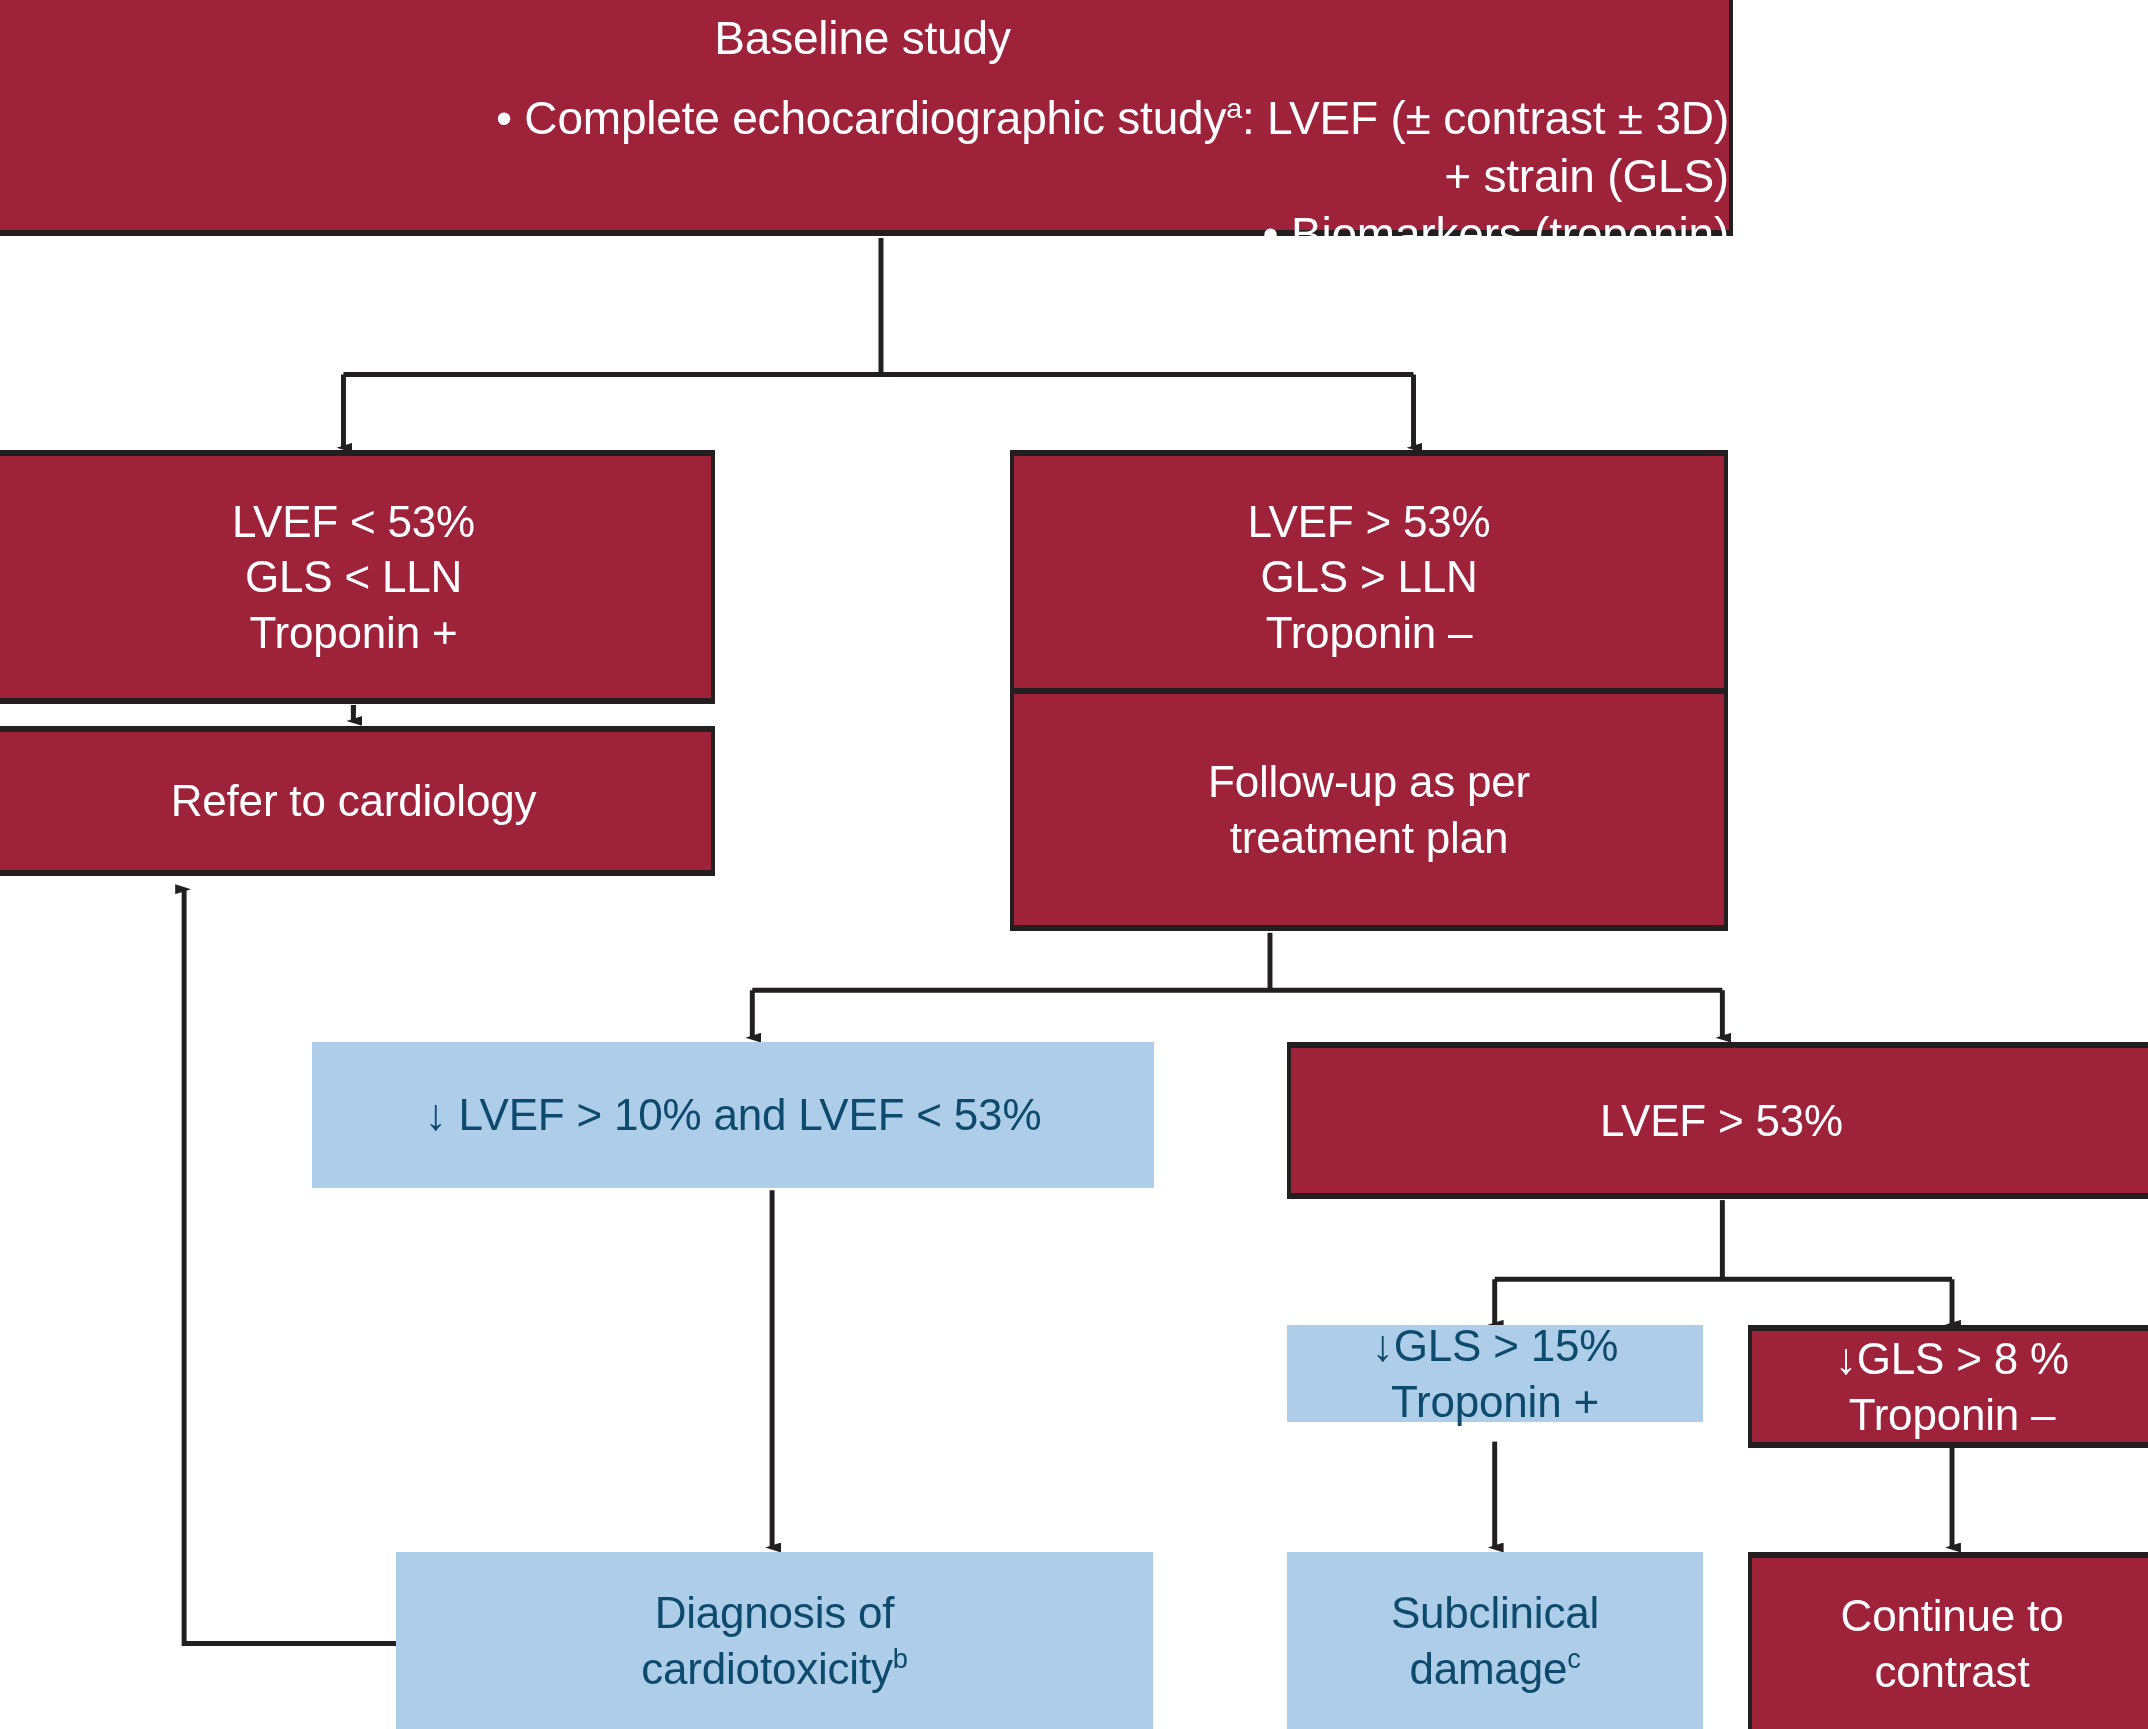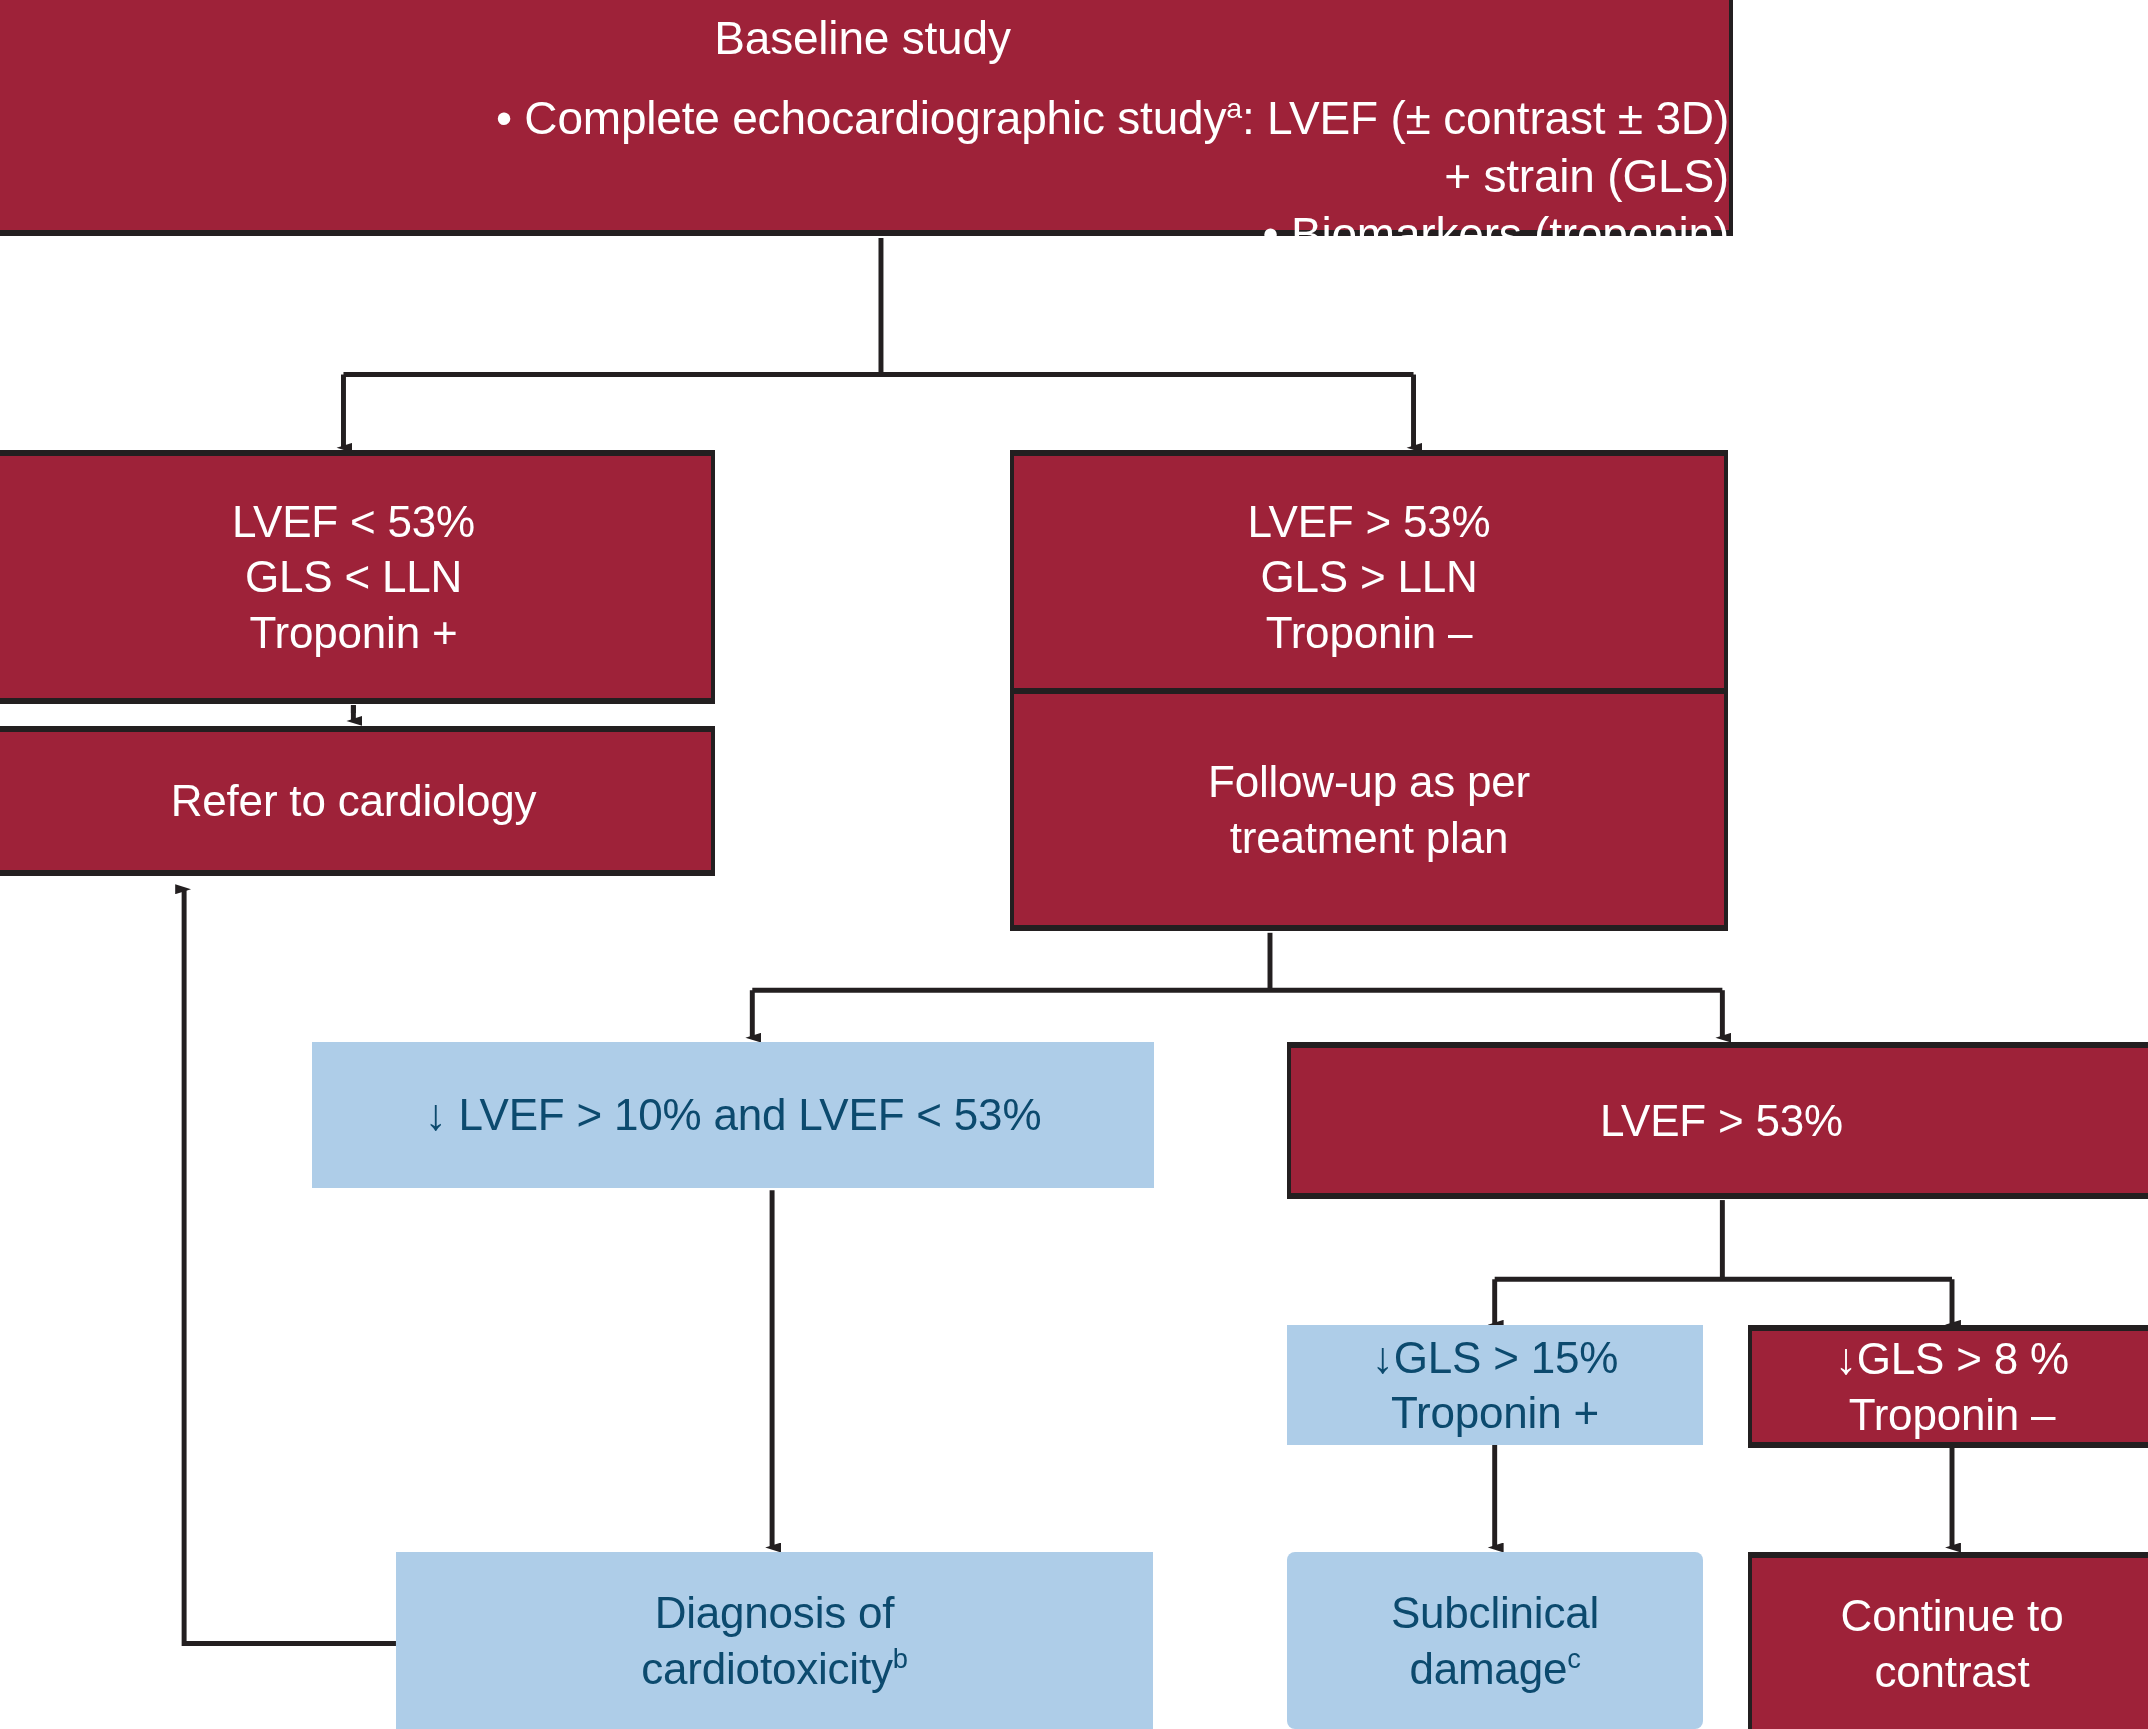--- a/index.html
+++ b/index.html
@@ -139,36 +139,36 @@
   </div>
 
   <div class="node blue t-lg" style="left:312px; top:1042px; width:842px; height:146px;">
     <div>↓ LVEF &gt; 10% and LVEF &lt; 53%</div>
   </div>
 
   <div class="node red edge-right t-lg" style="left:1287px; top:1042px; width:865px; height:157px;">
     <div>LVEF &gt; 53%</div>
   </div>
 
-  <div class="node blue t-lg" style="left:1287px; top:1325px; width:416px; height:120px;">
+  <div class="node blue t-lg" style="left:1287px; top:1325px; width:416px; height:97px;">
     <div>↓GLS &gt; 15%</div>
     <div>Troponin +</div>
   </div>
 
   <div class="node red edge-right t-lg" style="left:1748px; top:1325px; width:404px; height:123px;">
     <div>↓GLS &gt; 8 %</div>
     <div>Troponin –</div>
   </div>
 
   <div class="node blue t-lg" style="left:396px; top:1552px; width:757px; height:177px;align-items:center;">
     <div>Diagnosis of</div>
     <div><span>cardiotoxicity</span><sup>b</sup></div>
   </div>
 
-  <div class="node blue t-lg" style="left:1287px; top:1552px; width:416px; height:177px;border-radius:8px;">
+  <div class="node blue t-lg" style="left:1287px; top:1552px; width:416px; height:177px;">
     <div>Subclinical</div>
     <div><span>damage</span><sup>c</sup></div>
   </div>
 
   <div class="node red edge-right t-lg" style="left:1748px; top:1552px; width:404px; height:183px;">
     <div>Continue to</div>
     <div>contrast</div>
   </div>
 
 </div>

